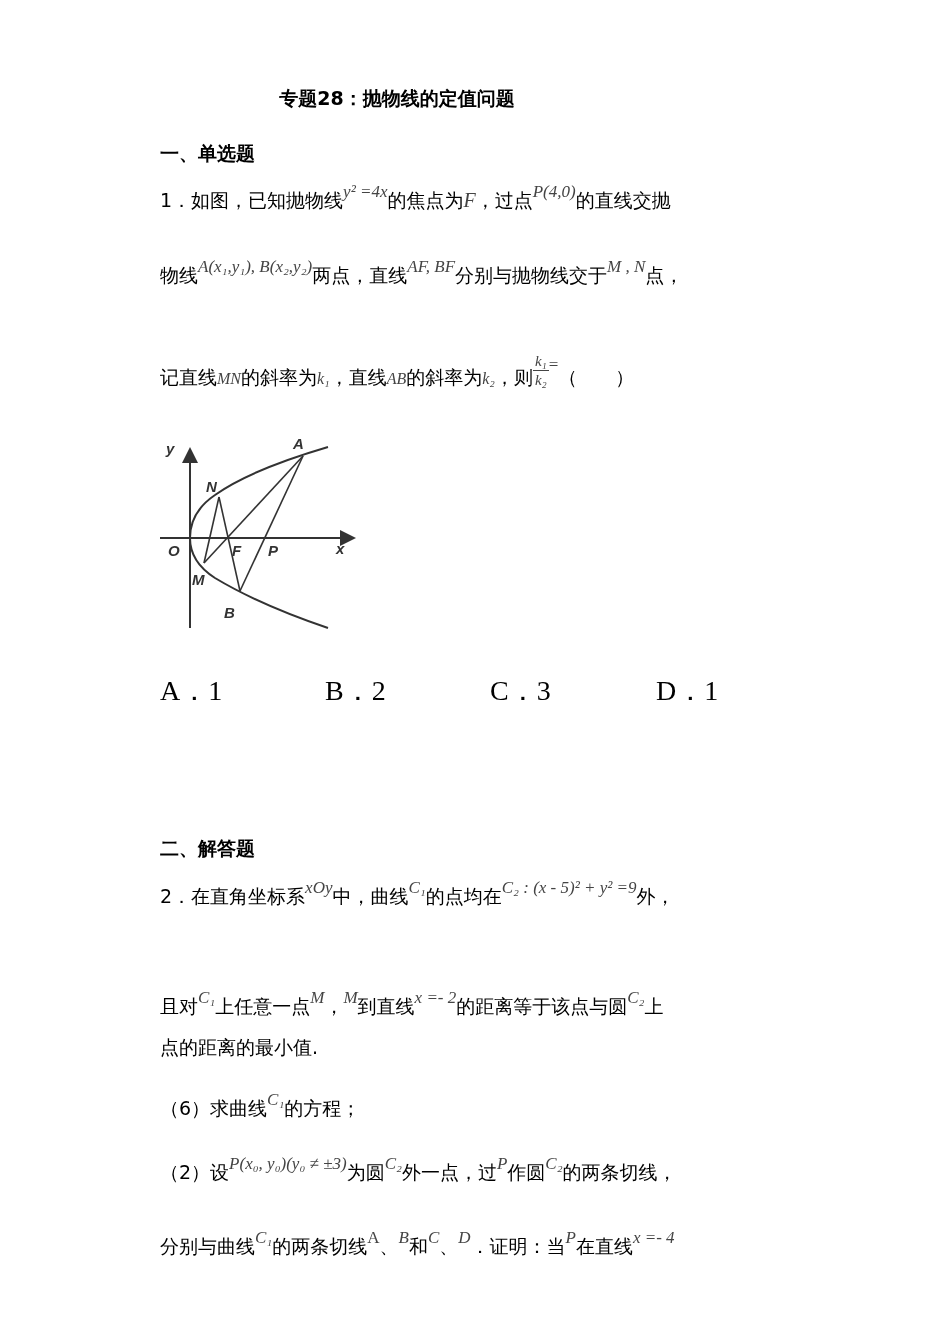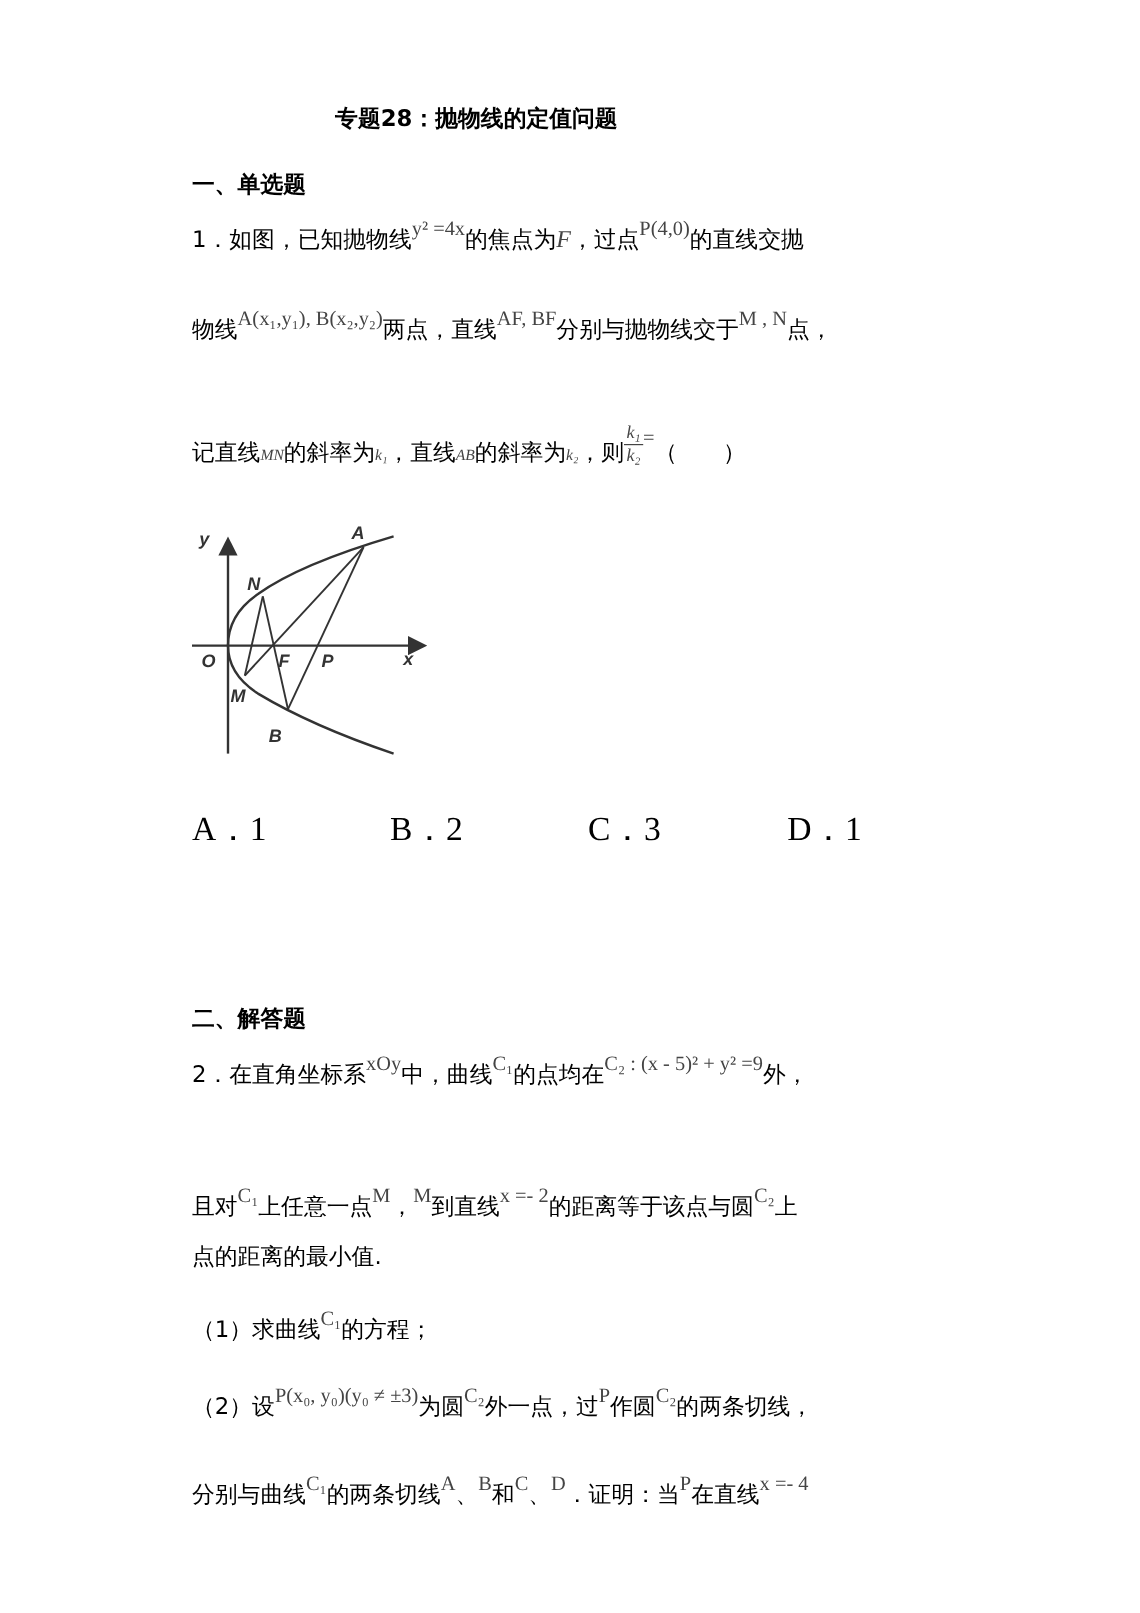--- a/index.html
+++ b/index.html
@@ -2,23 +2,23 @@
 <html><head>
 <meta charset="utf-8">
 <style>
   html, body { margin: 0; padding: 0; background: #ffffff; }
   body { width: 950px; height: 1344px; position: relative; overflow: hidden;
          font-family: "DejaVu Sans", "Liberation Sans", sans-serif; color: #000; }
   .abs { position: absolute; white-space: nowrap; }
   .title { left: 0; width: 794px; top: 86px; text-align: center; font-size: 19px; font-weight: bold; }
   .sec { left: 160px; font-size: 19px; font-weight: bold; font-family: Liberation Mono, monospace; }
   .line { left: 160px; font-size: 19px; line-height: 28px; }
-  .m { font-family: "Liberation Serif", "DejaVu Serif", serif; color: #444; font-size: 17px; position: relative; top: -10px; margin-top: 12px; }
+  .m { font-family: "Liberation Serif", "DejaVu Serif", serif; font-style: italic; color: #444; font-size: 17px; position: relative; top: -10px; margin-top: 12px; }
   .mu { font-family: "Liberation Serif", "DejaVu Serif", serif; color: #444; font-size: 17px; position: relative; top: -10px; }
-  .mi { font-family: "Liberation Serif", "DejaVu Serif", serif; font-style: italic; color: #444; font-size: 13px; }
+  .mi { font-family: "Liberation Serif", "DejaVu Serif", serif; font-style: italic; color: #444; font-size: 16px; }
   .frac { display: inline-block; vertical-align: middle; text-align: center; position: relative; top: -8px; font-family: "Liberation Serif", serif; font-style: italic; color: #444; font-size: 15px; line-height: 18px; }
   .frac .num { border-bottom: 1px solid #444; padding: 0 2px; display: block; }
   .frac .den { display: block; }
   .opt { font-family: "Liberation Serif", "DejaVu Serif", serif; font-size: 28px; top: 672px; }
   svg text { font-family: "Liberation Sans", sans-serif; font-style: italic; font-weight: bold; font-size: 15px; fill: #333; }
 </style>
 </head>
 <body>
 
 <div class="abs title">专题28：抛物线的定值问题</div>
@@ -72,21 +72,21 @@
   <span>2．在直角坐标系</span><span class="m">xOy</span><span>中，曲线</span><span class="m">C₁</span><span>的点均在</span><span class="m">C₂ : (x - 5)² + y² =9</span><span>外，</span>
 </div>
 
 <div class="abs line" style="top:992px">
   <span>且对</span><span class="m">C₁</span><span>上任意一点</span><span class="m">M</span><span>，</span><span class="m">M</span><span>到直线</span><span class="m">x =- 2</span><span>的距离等于该点与圆</span><span class="m">C₂</span><span>上</span>
 </div>
 
 <div class="abs line" style="top:1033px">点的距离的最小值.</div>
 
 <div class="abs line" style="top:1094px">
-  <span>（1）求曲线</span><span class="m">C₁</span><span>的方程；</span>
+  <span>（6）求曲线</span><span class="m">C₁</span><span>的方程；</span>
 </div>
 
 <div class="abs line" style="top:1158px">
   <span>（2）设</span><span class="m">P(x₀, y₀)(y₀ ≠ ±3)</span><span>为圆</span><span class="m">C₂</span><span>外一点，过</span><span class="m">P</span><span>作圆</span><span class="m">C₂</span><span>的两条切线，</span>
 </div>
 
 <div class="abs line" style="top:1232px">
   <span>分别与曲线</span><span class="m">C₁</span><span>的两条切线</span><span class="mu">A</span><span>、</span><span class="m">B</span><span>和</span><span class="m">C</span><span>、</span><span class="m">D</span><span>．证明：当</span><span class="m">P</span><span>在直线</span><span class="m">x =- 4</span>
 </div>
 

